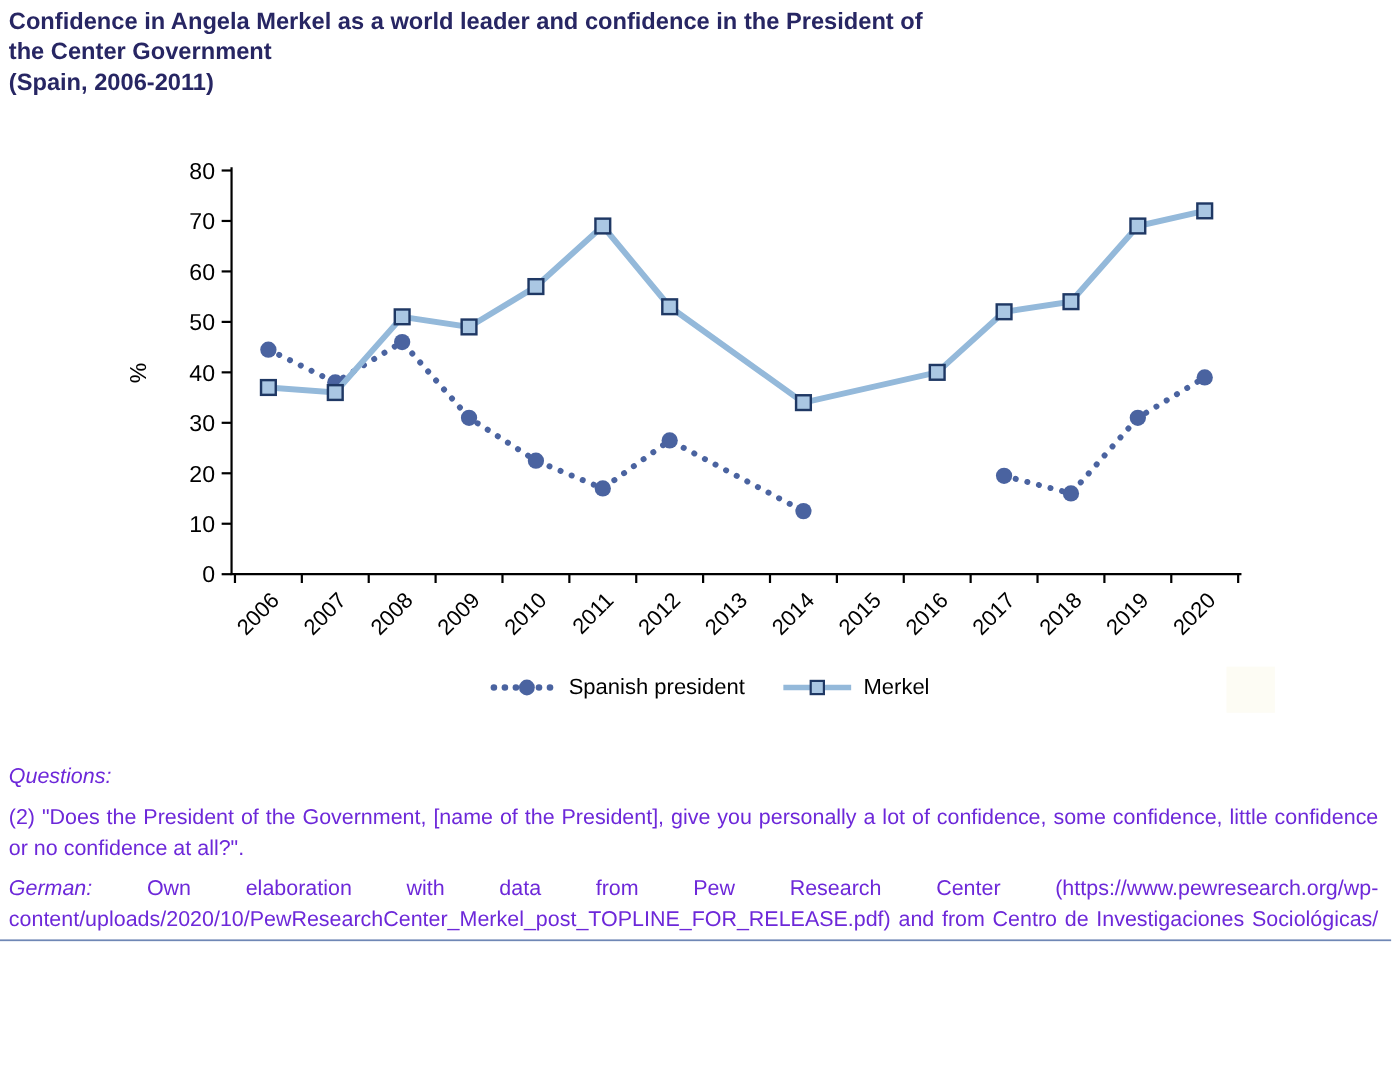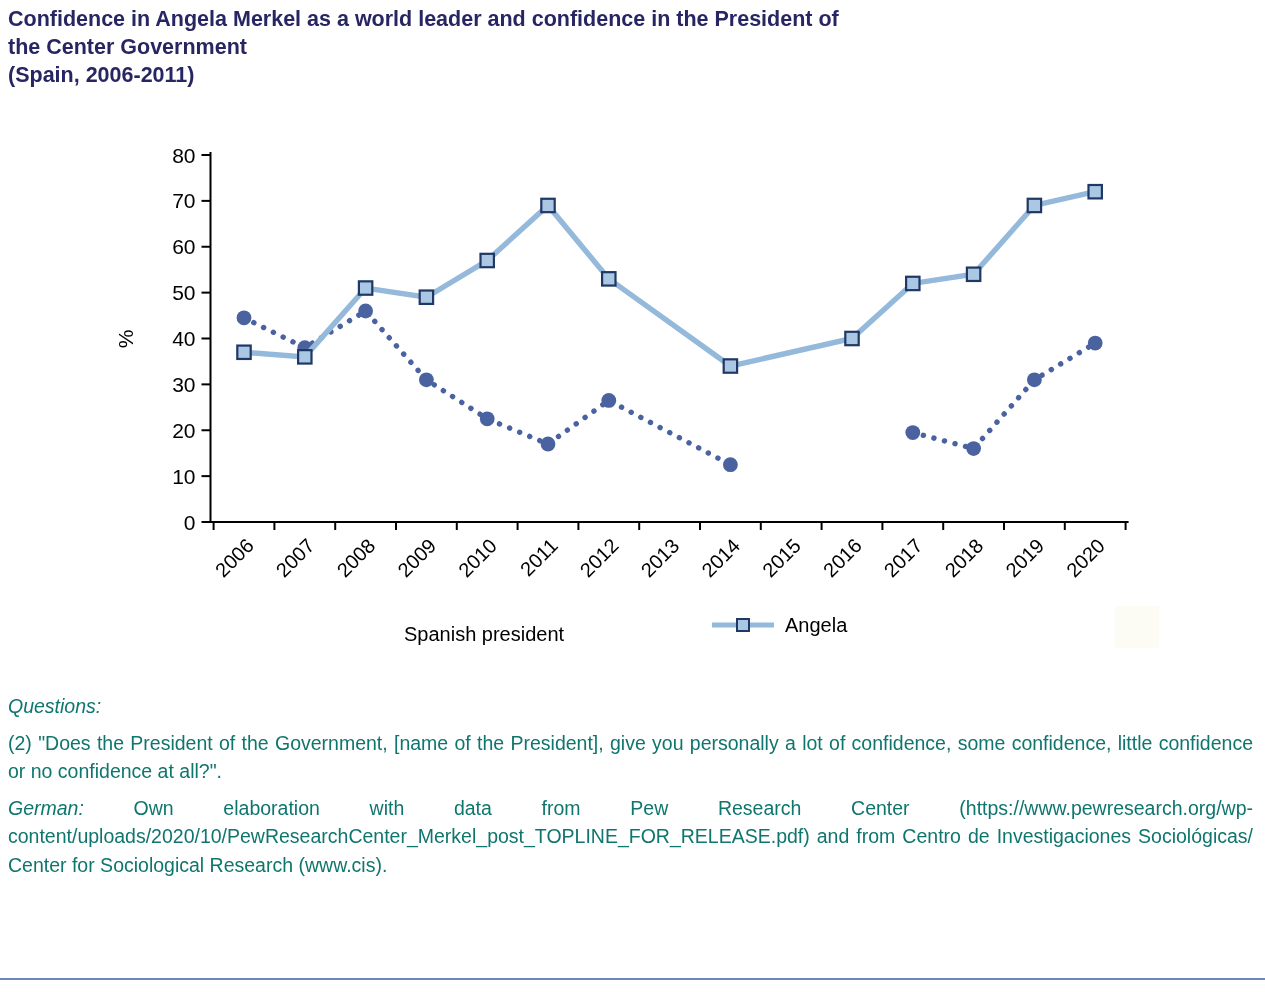--- a/index.html
+++ b/index.html
@@ -1,26 +1,26 @@
 <!DOCTYPE html>
 <html><head>
 <meta charset="utf-8">
 <style>
   html,body{margin:0;padding:0;background:#ffffff;}
-  .page{position:relative;width:1265px;height:980px;background:#ffffff;overflow:hidden;
+  .page{position:relative;width:1265px;height:856px;background:#ffffff;overflow:hidden;
         font-family:"Liberation Sans",sans-serif;}
   .title{position:absolute;left:8px;top:5px;color:#272663;font-weight:bold;
          font-size:21.5px;line-height:28px;}
   .title div{white-space:nowrap;}
   .chart-svg{position:absolute;left:0;top:0;width:1265px;height:600px;}
   svg text{font-family:"Liberation Sans",sans-serif;}
   .legend-item{position:absolute;top:612px;display:flex;align-items:center;gap:11px;height:26px;}
   .legend-label{font-size:20px;color:#000;}
   .artifact-box{position:absolute;left:1115px;top:606px;width:44px;height:42px;background:#fdfcf4;}
-  .notes{position:absolute;left:8px;top:692px;width:1245px;color:#0f766e;font-size:19.5px;line-height:28.5px;}
+  .notes{position:absolute;left:8px;top:692px;width:1245px;color:#6d28d9;font-size:19.5px;line-height:28.5px;}
   .notes .block{margin:0 0 8px 0;}
   .just{text-align:justify;overflow-wrap:anywhere;}
   .ital{font-style:italic;}
   .bottom-bar{position:absolute;left:0;bottom:0;width:1265px;height:2px;background:#6f87b5;}
 </style>
 </head>
 <body>
 
 <div class="page">
 
@@ -106,38 +106,38 @@
       <rect x="541.3" y="198.7625" width="13.4" height="13.4" fill="#aac7e3" stroke="#1f3864" stroke-width="2.2"></rect>
       <rect x="602.0999999999999" y="272.1625" width="13.4" height="13.4" fill="#aac7e3" stroke="#1f3864" stroke-width="2.2"></rect>
       <rect x="723.6999999999999" y="359.325" width="13.4" height="13.4" fill="#aac7e3" stroke="#1f3864" stroke-width="2.2"></rect>
       <rect x="845.3" y="331.8" width="13.4" height="13.4" fill="#aac7e3" stroke="#1f3864" stroke-width="2.2"></rect>
       <rect x="906.0999999999999" y="276.75" width="13.4" height="13.4" fill="#aac7e3" stroke="#1f3864" stroke-width="2.2"></rect>
       <rect x="966.9" y="267.575" width="13.4" height="13.4" fill="#aac7e3" stroke="#1f3864" stroke-width="2.2"></rect>
       <rect x="1027.6999999999998" y="198.7625" width="13.4" height="13.4" fill="#aac7e3" stroke="#1f3864" stroke-width="2.2"></rect>
       <rect x="1088.4999999999998" y="185" width="13.4" height="13.4" fill="#aac7e3" stroke="#1f3864" stroke-width="2.2"></rect>
     </svg>
 
-  <div class="legend-item" style="left:404px;flex-direction:column;">
+  <div class="legend-item" style="left:444px;">
     <svg width="62" height="16">
       <circle cx="5" cy="8" r="3" fill="#4a63a0"></circle>
       <circle cx="15" cy="8" r="3" fill="#4a63a0"></circle>
       <circle cx="25" cy="8" r="3" fill="#4a63a0"></circle>
       <circle cx="35" cy="8" r="7.2" fill="#4a63a0"></circle>
       <circle cx="46" cy="8" r="3" fill="#4a63a0"></circle>
       <circle cx="56" cy="8" r="3" fill="#4a63a0"></circle>
     </svg>
     <span class="legend-label">Spanish president</span>
   </div>
 
   <div class="legend-item" style="left:712px;">
     <svg width="62" height="16">
       <line x1="0" y1="8" x2="62" y2="8" stroke="#94b9da" stroke-width="5"></line>
       <rect x="25" y="2" width="12" height="12" fill="#aac7e3" stroke="#1f3864" stroke-width="2"></rect>
     </svg>
-    <span class="legend-label">Angela</span>
+    <span class="legend-label">Merkel</span>
   </div>
 
   <div class="artifact-box"></div>
 
   <div class="notes">
     <div class="block ital">Questions:</div>
     <div class="block just">(2) "Does the President of the Government, [name of the President], give you personally a lot of confidence, some confidence, little confidence or no confidence at all?".</div>
     <div class="block just"><span class="ital">German:</span><span> Own elaboration with data from Pew Research Center (https://www.pewresearch.org/wp-content/uploads/2020/10/PewResearchCenter_Merkel_post_TOPLINE_FOR_RELEASE.pdf) and from Centro de Investigaciones Sociológicas/ Center for Sociological Research (www.cis).</span></div>
   </div>
 

